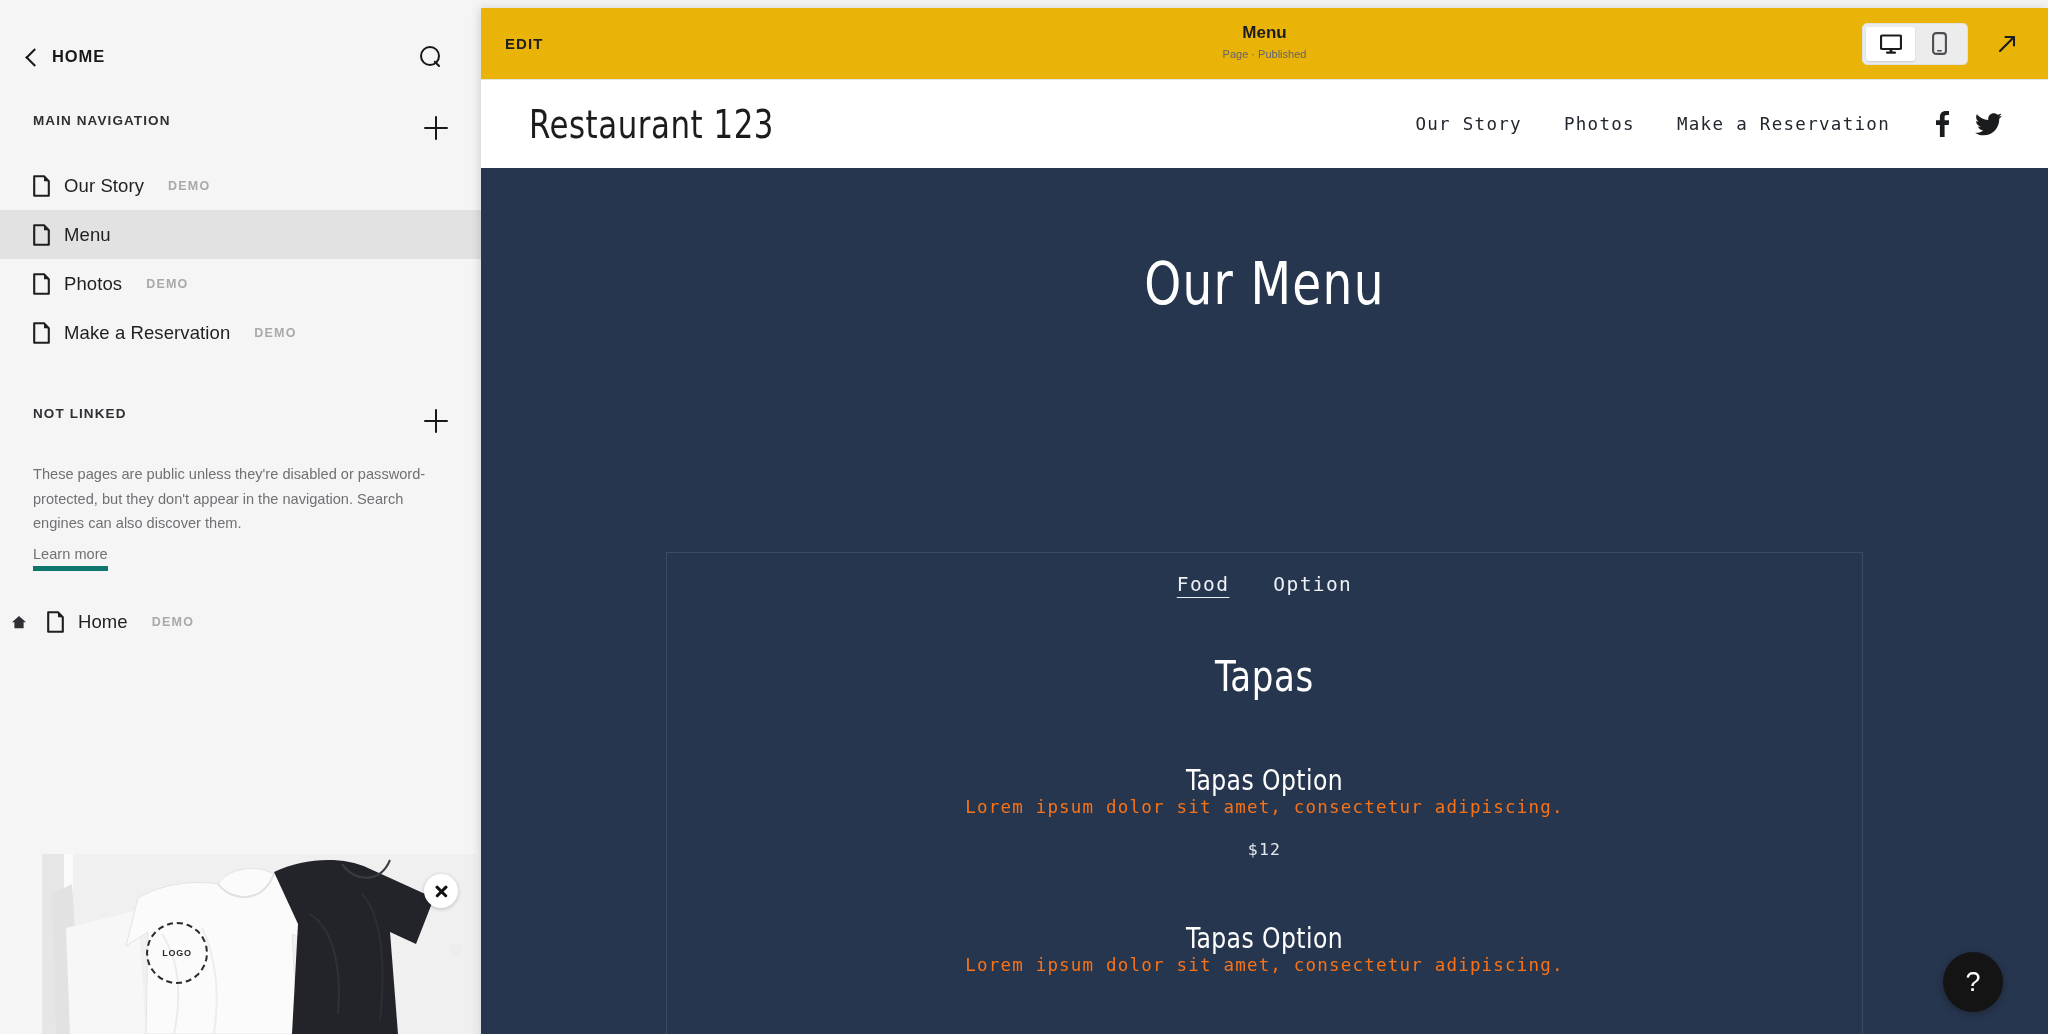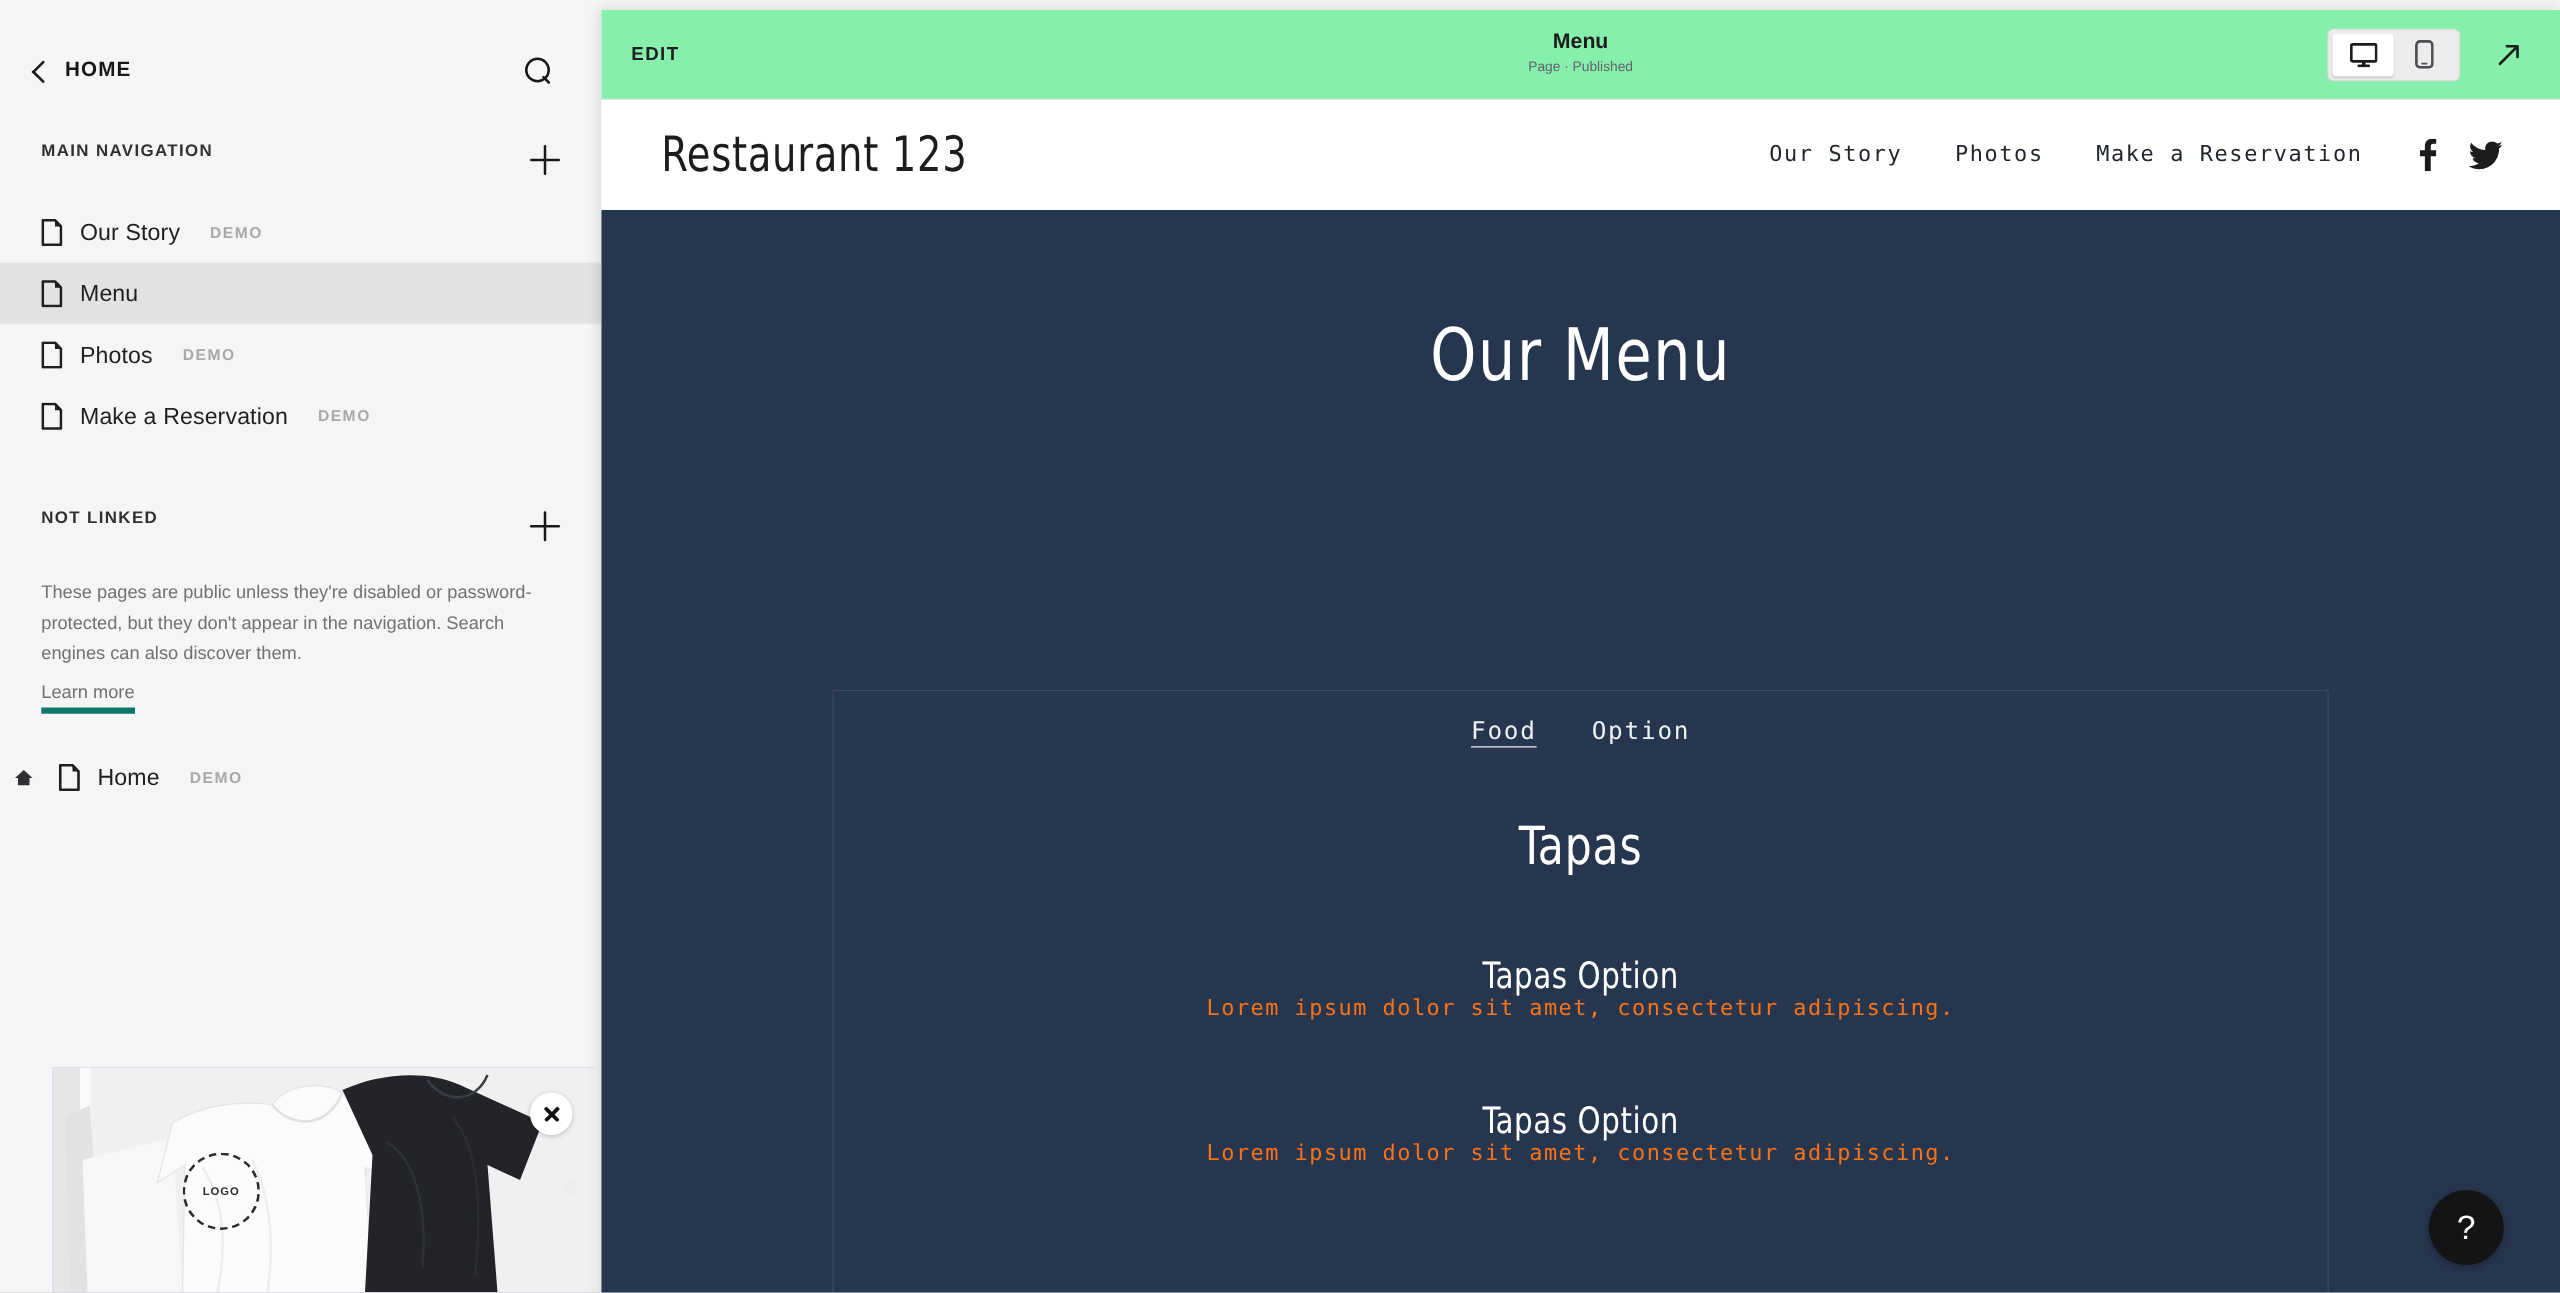--- a/index.html
+++ b/index.html
@@ -135,21 +135,21 @@
   .preview {
     position: relative;
     width: 1567px; height: 1034px;
     margin-top: 8px;
     background: #fff;
     box-shadow: -2px 0 9px rgba(0,0,0,.13);
     overflow: hidden;
     flex: 0 0 1567px;
   }
   .ptoolbar {
-    height: 72px; background:#86efac;
+    height: 72px; background:#eab308;
     border-bottom: 1px solid #e3e3e3;
     display:flex; align-items:center; position: relative;
   }
   .edit-btn {
     position:absolute; left: 24px;
     font-size: 15px; font-weight: 700; letter-spacing: 1.1px; color:#1d1f21;
     cursor:pointer;
   }
   .ptitle-wrap { width:100%; text-align:center; }
   .ptitle { font-size: 17px; font-weight: 700; color:#1a1c1e; line-height: 21px; }
@@ -418,20 +418,21 @@
     <div class="site-body">
       <div class="menu-title">Our Menu</div>
 
       <div class="section-band">
         <div class="tabs" id="menu-tabs"><a class="sel">Food</a><a class="">Option</a></div>
         <div class="cat-title">Tapas</div>
         <div id="dish-list">
             <div class="dish">
               <div class="dish-name">Tapas Option</div>
               <div class="dish-desc">Lorem ipsum dolor sit amet, consectetur adipiscing.</div>
+              <div class="dish-price">$12</div>
             </div>
             <div class="dish">
               <div class="dish-name">Tapas Option</div>
               <div class="dish-desc">Lorem ipsum dolor sit amet, consectetur adipiscing.</div>
             </div>
           </div>
       </div>
 
       <div class="help-btn">?</div>
     </div>

